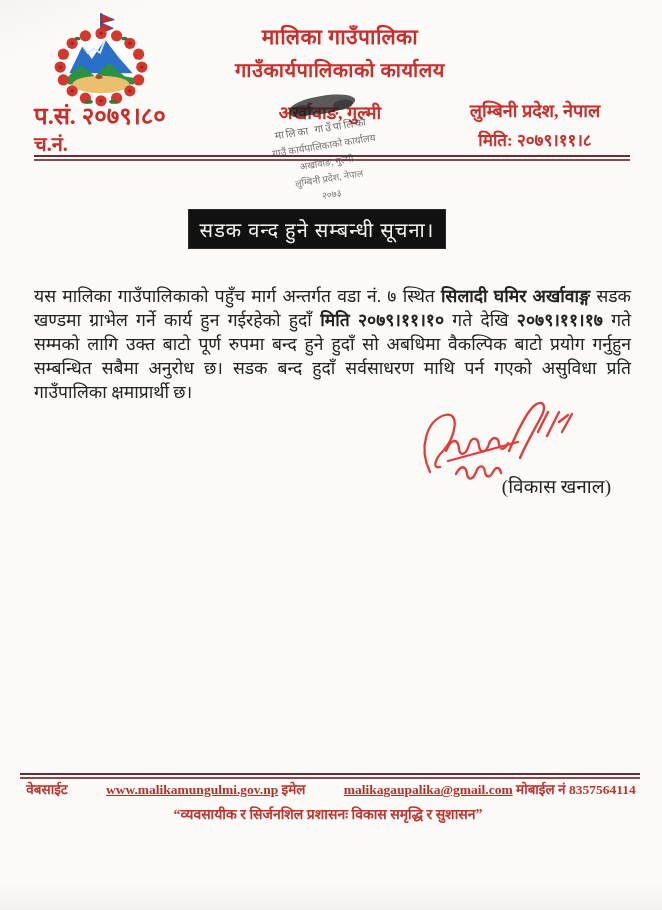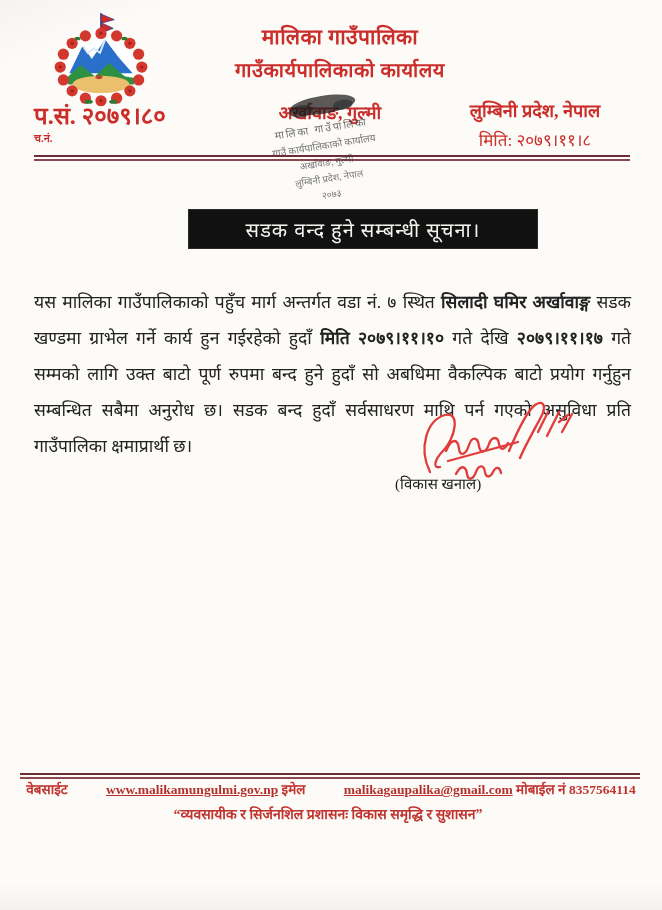--- a/index.html
+++ b/index.html
@@ -14,46 +14,46 @@
     color:#1f1f1f;
     overflow:hidden;
   }
   .abs{position:absolute;}
   
   .emblem{left:50px;top:12px;width:102px;height:102px;}
   .hdr-block{left:140px;top:22px;width:400px;text-align:center;}
   .hdr-muni{font-size:21px;font-weight:700;color:#cb2e2a;letter-spacing:.5px;}
   .hdr-office{font-size:20px;font-weight:700;color:#cb2e2a;margin-top:6px;letter-spacing:.5px;}
   .ref-no{left:34px;top:98px;font-size:24px;font-weight:700;color:#cb2e2a;}
-  .serial-no{left:34px;top:130px;font-size:11px;font-weight:700;color:#cb2e2a;}
+  .serial-no{left:34px;top:130px;font-size:20px;font-weight:700;color:#cb2e2a;}
   .place{left:250px;top:100px;width:160px;text-align:center;font-size:18px;font-weight:700;color:#cb2e2a;}
   .province{left:440px;top:98px;width:190px;text-align:center;font-size:18px;font-weight:700;color:#cb2e2a;}
-  .date{left:445px;top:128px;width:180px;text-align:center;font-size:17px;font-weight:400;color:#cb2e2a;}
+  .date{left:445px;top:128px;width:180px;text-align:center;font-size:17px;font-weight:700;color:#cb2e2a;}
   .rule{height:2px;border-top:2px solid #6d2b34;border-bottom:2px solid #8c4750;background:transparent;}
   .rule-top{left:34px;top:155px;width:596px;}
   .rule-bottom{left:20px;top:773px;width:620px;}
   
   .stamp{left:238px;top:92px;width:175px;height:130px;opacity:.88;filter:blur(.3px);}
   
   .notice-box{
-    left:189px;top:210px;width:348px;height:38px;
+    left:189px;top:210px;width:256px;height:38px;
     background:#111;display:flex;align-items:center;justify-content:center;
     box-shadow:0 0 0 1px #2a2a2a;
   }
   .notice-box span{color:#f5f5f0;font-size:20px;letter-spacing:1px;white-space:nowrap;}
   
   .body-text{
     left:34px;top:266px;width:597px;
-    font-size:17.5px;line-height:36px;text-align:justify;
+    font-size:17.5px;line-height:24px;text-align:justify;
     color:#222;
   }
   .body-text .b{font-weight:700;}
   
   .sig-svg{left:412px;top:396px;width:170px;height:92px;}
-  .sig-block{left:395px;top:473px;width:205px;text-align:left;font-size:15px;color:#222;}
+  .sig-block{left:406px;top:473px;width:205px;text-align:right;font-size:19px;color:#222;}
   .sig-block .sig-name{margin-bottom:7px;}
   
   .footer-line1{left:0;top:780px;width:662px;text-align:center;font-size:13.5px;font-weight:700;color:#c0332e;}
   .footer-line1 .lnk{text-decoration:underline;color:#b5302b;margin-left:35px;}
   .footer-line2{left:0;top:804px;width:656px;text-align:center;font-size:14px;font-weight:700;color:#c0332e;}
   .stamp text{font-family:"Liberation Serif", serif;}
 </style>
 </head>
 <body>
 

